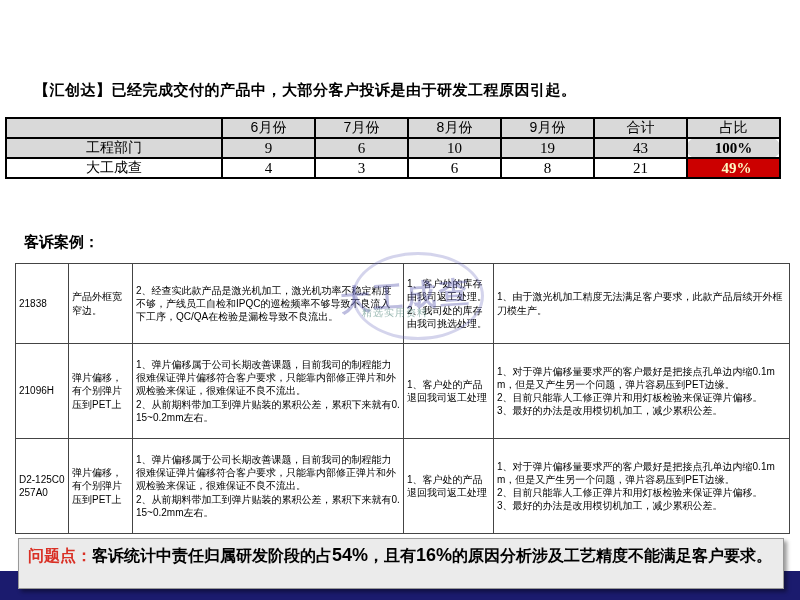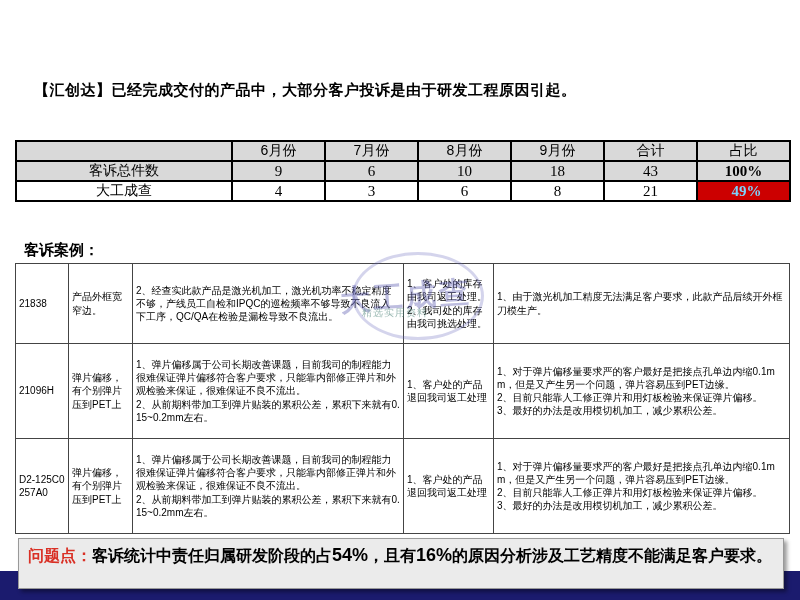--- a/index.html
+++ b/index.html
@@ -2,30 +2,30 @@
 <html><head>
 <meta charset="utf-8">
 <style>
   * { margin:0; padding:0; box-sizing:border-box; }
   body { background:#ffffff; font-family:"Liberation Sans", sans-serif; }
   .slide { position:relative; width:800px; height:600px; background:#ffffff; overflow:hidden; color:#000; }
 
   .title { position:absolute; left:34px; top:81px; font-size:15px; font-weight:bold; letter-spacing:0.5px; }
 
   
-  .sum-table { position:absolute; left:15px; top:117px; width:774px; border-collapse:collapse; table-layout:fixed;margin-top:23px; }
+  .sum-table { position:absolute; left:5px; top:117px; width:774px; border-collapse:collapse; table-layout:fixed; }
   .sum-table td { border:2px solid #000; text-align:center; vertical-align:middle; height:20px; font-size:14px; padding:0 2px; overflow:hidden; }
   .sum-table tr.gray-row td { background:#d9d9d9; }
   .sum-table .num { font-family:"Liberation Serif", serif; font-size:15px; }
   .sum-table .pct { font-family:"Liberation Serif", serif; font-size:15px; font-weight:bold; }
-  .pct-gray { background:#d9d9d9; color:#000; }
-  td.pct-red { background:#cc0000; color:#7dd3fc;padding-left:8px; }
+  .pct-gray { background:#d9d9d9; color:#000;border-radius:9px; }
+  td.pct-red { background:#cc0000; color:#fef9c3;padding-left:8px; }
   td.pct-yellow { background:#ffff00; color:#000; }
 
-  .cases-label { position:absolute; left:24px; top:233px; font-size:15px; font-weight:bold;margin-top:8px; }
+  .cases-label { position:absolute; left:24px; top:233px; font-size:15px; font-weight:bold; }
 
   
   .case-table { position:absolute; left:15px; top:263px; width:774px; border-collapse:collapse; table-layout:fixed; }
   .case-table td { border:1px solid #444; font-size:10px; line-height:1.32; padding:2px 3px; vertical-align:middle; white-space:pre-line; word-break:break-all; }
 
   
   .stamp-circle { position:absolute; left:352px; top:252px; width:132px; height:88px; border:3px solid rgba(100,100,185,0.28); border-radius:50%; z-index:2; pointer-events:none; }
   .stamp-text { position:absolute; left:340px; top:274px; width:200px; font-size:30px; font-weight:bold; color:rgba(90,90,175,0.40); transform:rotate(-4deg); letter-spacing:3px; z-index:2; pointer-events:none; }
   .stamp-sub { position:absolute; left:362px; top:306px; font-size:10px; color:rgba(70,125,115,0.55); letter-spacing:1px; z-index:2; pointer-events:none; }
 
@@ -58,25 +58,25 @@
       <tr class="gray-row">
         <td></td>
         <td>6月份</td>
         <td>7月份</td>
         <td>8月份</td>
         <td>9月份</td>
         <td>合计</td>
         <td>占比</td>
       </tr>
       <tr class="gray-row">
-        <td>客诉总件数</td>
+        <td>工程部门</td>
         <td class="num">9</td>
         <td class="num">6</td>
         <td class="num">10</td>
-        <td class="num">18</td>
+        <td class="num">19</td>
         <td class="num">43</td>
         <td class="pct pct-gray">100%</td>
       </tr>
       <tr>
         <td>大工成查</td>
         <td class="num">4</td>
         <td class="num">3</td>
         <td class="num">6</td>
         <td class="num">8</td>
         <td class="num">21</td>

